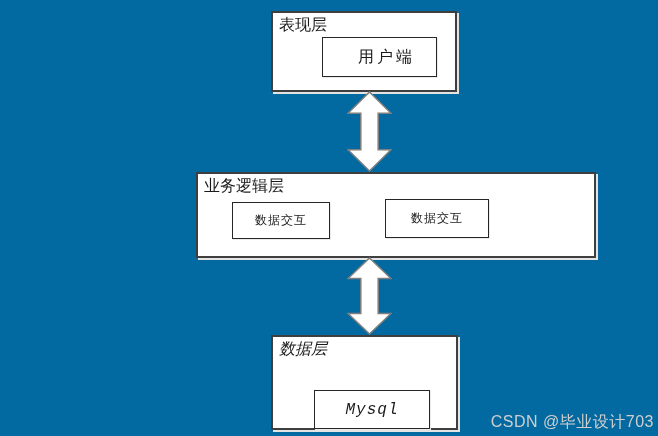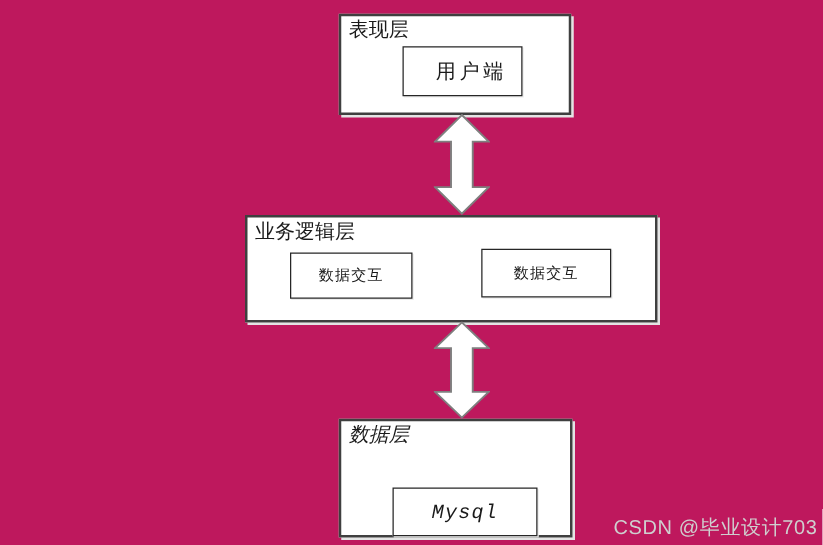--- a/index.html
+++ b/index.html
@@ -1,20 +1,20 @@
 <!DOCTYPE html>
 <html><head>
 <meta charset="utf-8">
 <style>
   html, body { margin: 0; padding: 0; background: #ffffff; }
   .canvas {
     position: relative;
     width: 658px;
     height: 436px;
-    background: #be185d;
+    background: #0369a1;
     overflow: hidden;
     font-family: "Liberation Serif", "DejaVu Serif", serif;
     color: #1a1a1a;
   }
   .layer, .node { box-sizing: border-box; position: absolute; background: #ffffff; }
   .layer {
     border: 2px solid #3f3f3f;
     box-shadow: 2px 2px 0 #e4e4e4;
   }
   .layer-label {
@@ -28,23 +28,23 @@
   .node {
     border: 1.5px solid #262626;
     box-shadow: 1px 1px 0 #ebebeb;
     display: flex;
     align-items: center;
     justify-content: center;
     white-space: nowrap;
   }
   
   .layer-presentation { left: 271px; top: 11px; width: 186px; height: 81px; }
-  .node-client { left: 49px; top: 24px; width: 96px; height: 40px; font-size: 16px; letter-spacing: 3px; padding-left: 14px; align-items: center; }
+  .node-client { left: 49px; top: 24px; width: 115px; height: 40px; font-size: 16px; letter-spacing: 3px; padding-left: 14px; align-items: center; }
   
-  .layer-business { left: 196px; top: 172px; width: 330px; height: 86px; }
+  .layer-business { left: 196px; top: 172px; width: 400px; height: 86px; }
   .node-process { left: 34px; top: 28px; width: 98px; height: 37px; font-size: 12px; letter-spacing: 1px; }
   .node-interact { left: 187px; top: 25px; width: 104px; height: 39px; font-size: 12px; letter-spacing: 1px; }
   
   .layer-data { left: 271px; top: 335px; width: 187px; height: 95px; font-style: italic; }
   .node-mysql {
     left: 41px; top: 29px; width: 116px; height: 39px;
     font-family: "Liberation Mono", "DejaVu Sans Mono", monospace;
     font-size: 16px;
     letter-spacing: 1px;
     margin-top: 24px;

